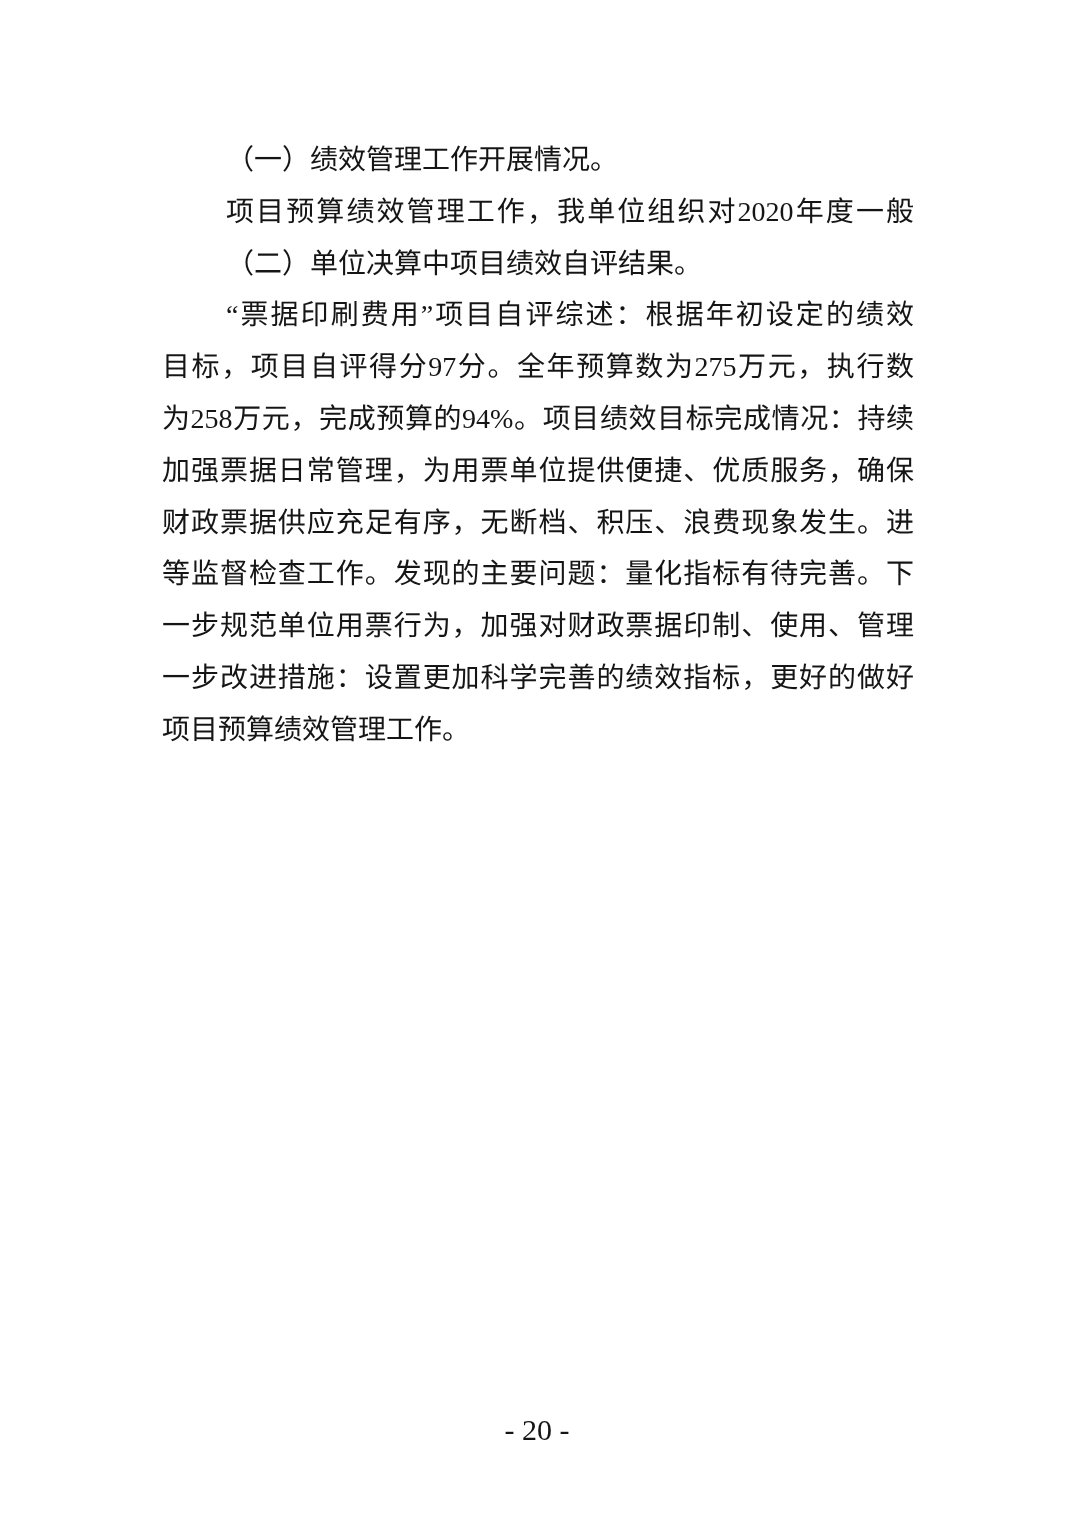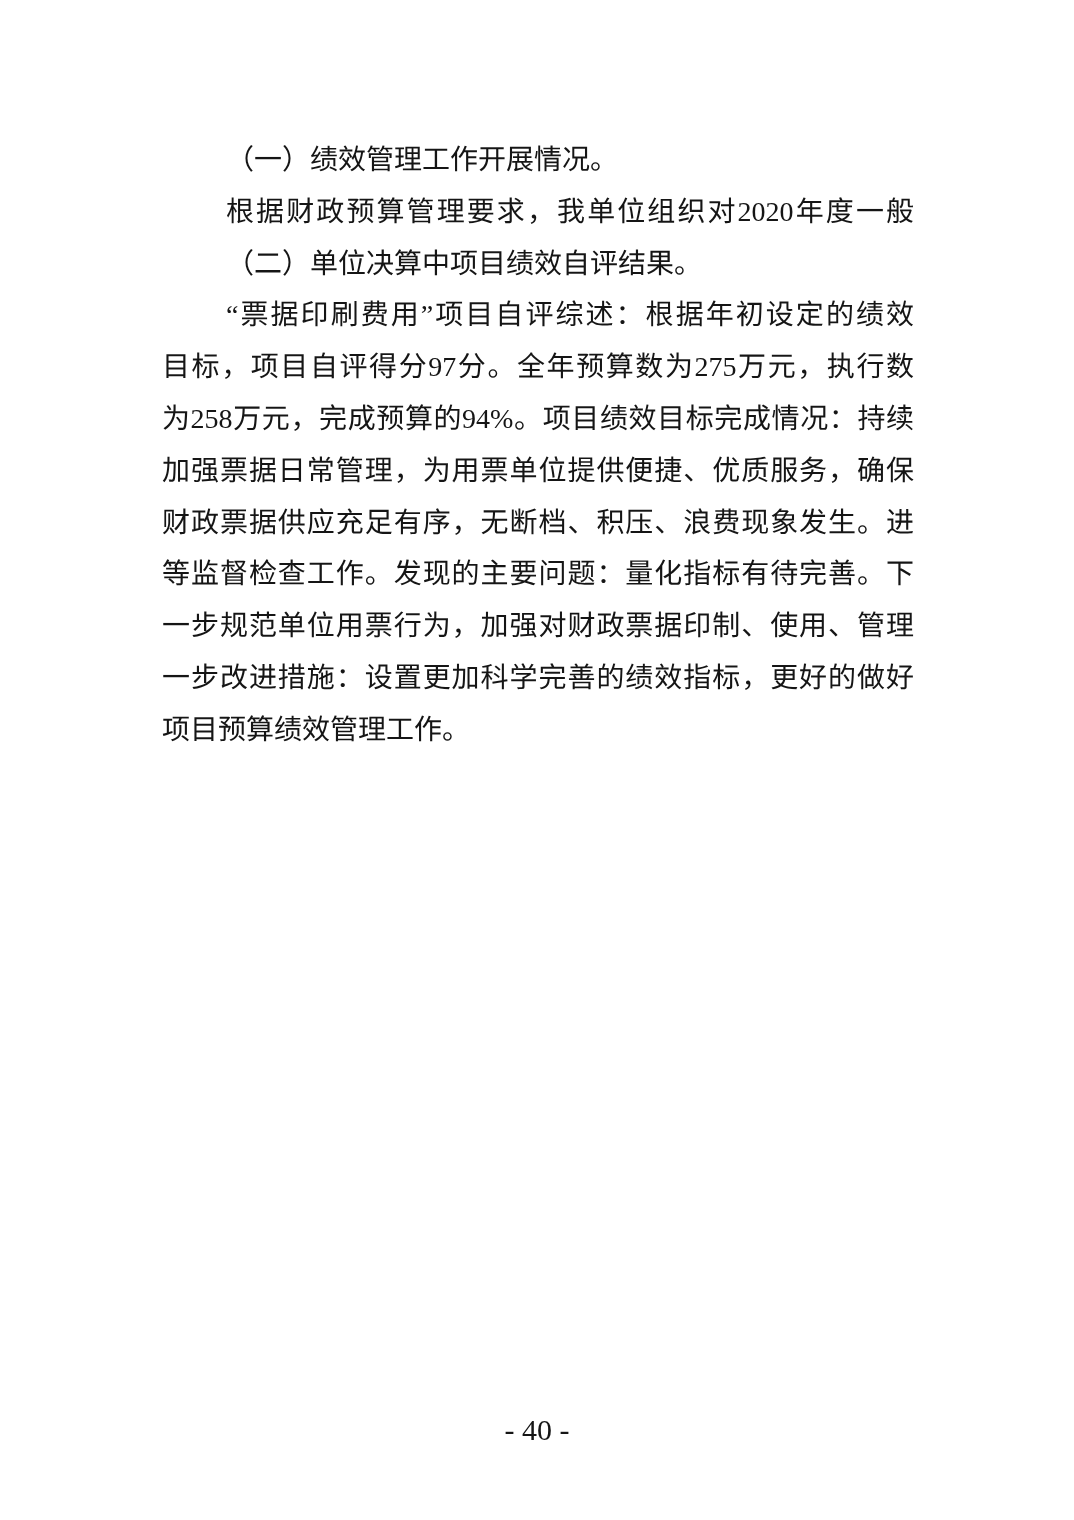--- a/index.html
+++ b/index.html
@@ -49,26 +49,26 @@
     font-size: 30px;
     color: #151515;
   }
 </style>
 </head>
 <body>
 
 <div class="page">
   <div class="body-text">
     <div class="line indent">（一）绩效管理工作开展情况。</div>
-    <div class="line indent fill">根据财政预算管理要求，我单位组织对2020年度一般</div>
+    <div class="line indent fill">项目预算绩效管理工作，我单位组织对2020年度一般</div>
     <div class="line indent">（二）单位决算中项目绩效自评结果。</div>
     <div class="line indent fill">“票据印刷费用”项目自评综述：根据年初设定的绩效</div>
     <div class="line fill">目标，项目自评得分97分。全年预算数为275万元，执行数</div>
     <div class="line fill">为258万元，完成预算的94%。项目绩效目标完成情况：持续</div>
     <div class="line fill">加强票据日常管理，为用票单位提供便捷、优质服务，确保</div>
     <div class="line fill">财政票据供应充足有序，无断档、积压、浪费现象发生。进</div>
     <div class="line fill">等监督检查工作。发现的主要问题：量化指标有待完善。下</div>
     <div class="line fill">一步规范单位用票行为，加强对财政票据印制、使用、管理</div>
     <div class="line fill">一步改进措施：设置更加科学完善的绩效指标，更好的做好</div>
     <div class="line">项目预算绩效管理工作。</div>
   </div>
-  <div class="footer">- 40 -</div>
+  <div class="footer">- 20 -</div>
 </div>
 
 </body></html>

